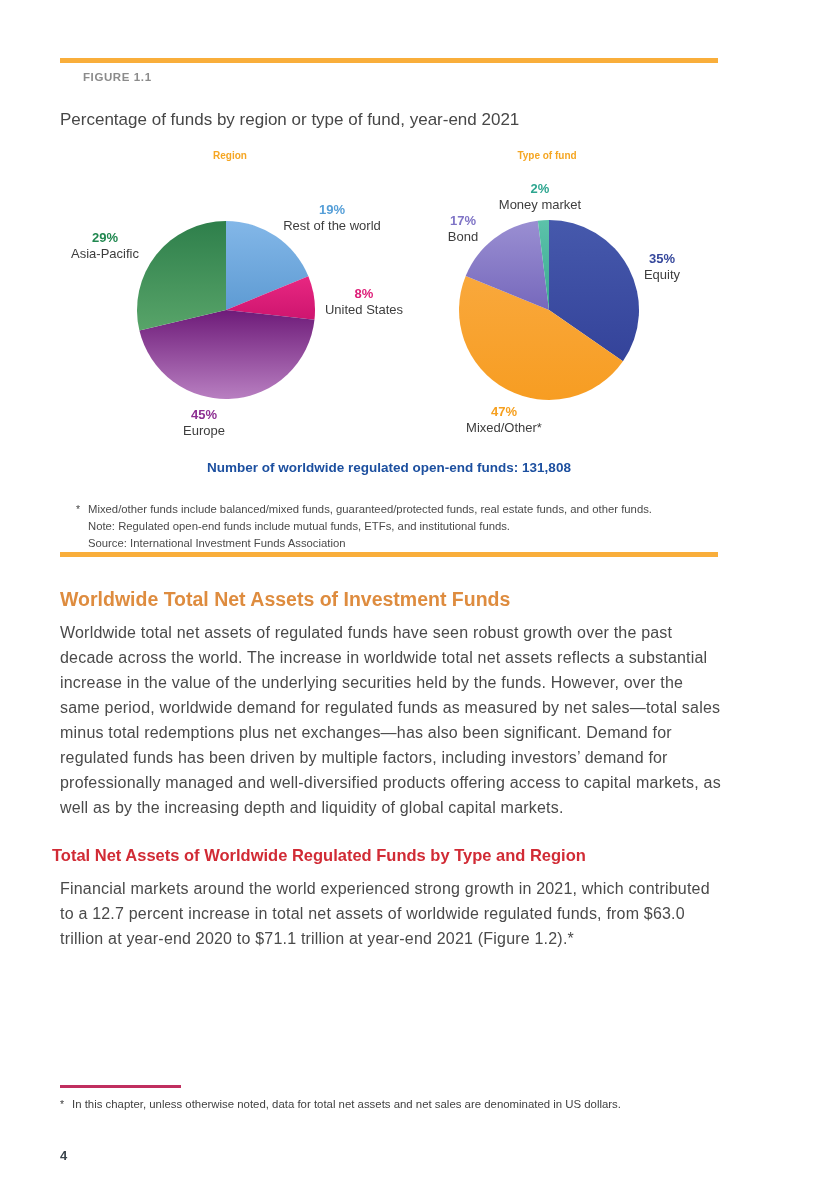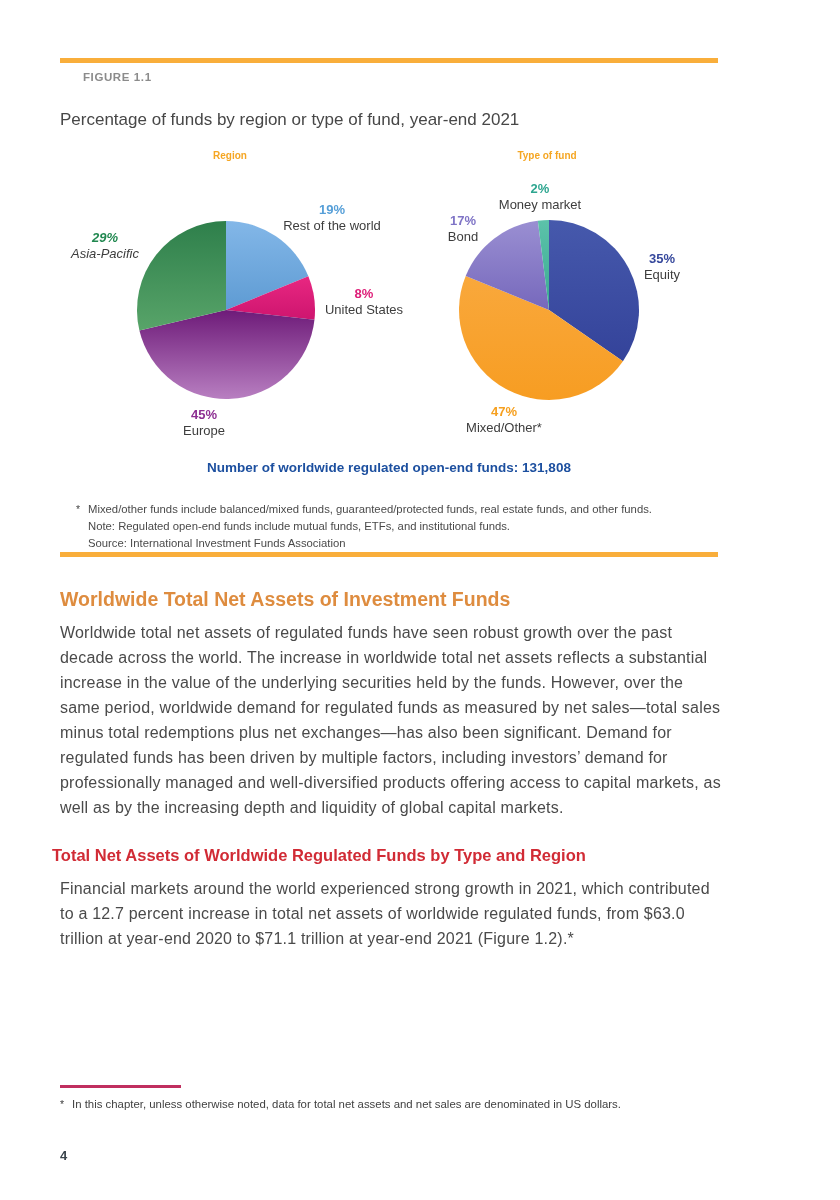--- a/index.html
+++ b/index.html
@@ -106,21 +106,21 @@
         <div class="nm">Rest of the world</div>
       </div>
       <div class="pie-label" style="left: 364px; top: 286px;">
         <div class="pct" style="color: rgb(222, 30, 120);">8%</div>
         <div class="nm">United States</div>
       </div>
       <div class="pie-label" style="left: 204px; top: 407px;">
         <div class="pct" style="color: rgb(141, 47, 146);">45%</div>
         <div class="nm">Europe</div>
       </div>
-      <div class="pie-label" style="left: 105px; top: 230px; font-style: italic;">
+      <div class="pie-label" style="left: 105px; top: 230px;">
         <div class="pct" style="color: rgb(33, 136, 80);">29%</div>
         <div class="nm">Asia-Pacific</div>
       </div>
       <div class="pie-title" style="left: 547px; top: 150px; color: rgb(245, 166, 35);">Type of fund</div>
       <div class="pie-label" style="left: 662px; top: 251px;">
         <div class="pct" style="color: rgb(54, 72, 156);">35%</div>
         <div class="nm">Equity</div>
       </div>
       <div class="pie-label" style="left: 504px; top: 404px;">
         <div class="pct" style="color: rgb(246, 160, 31);">47%</div>

